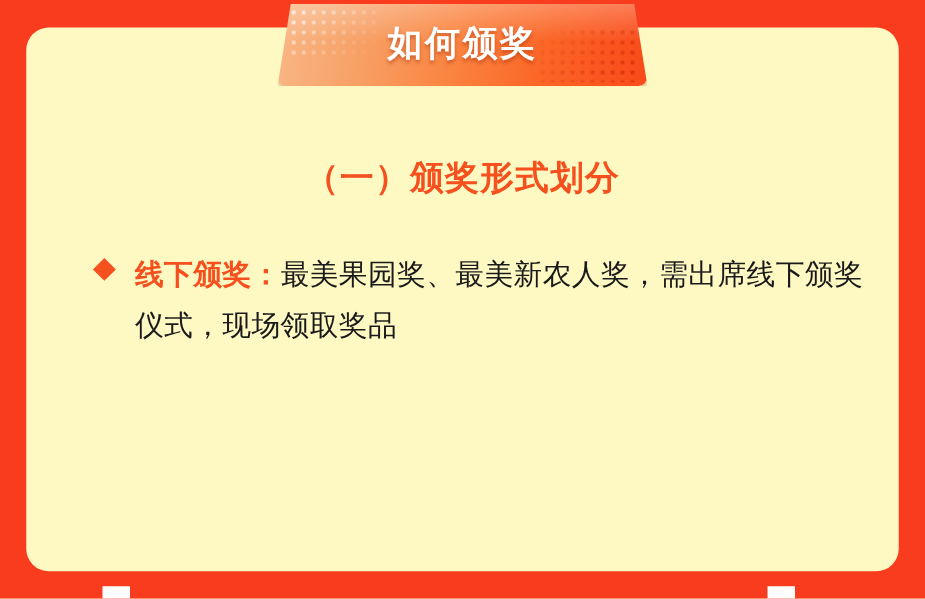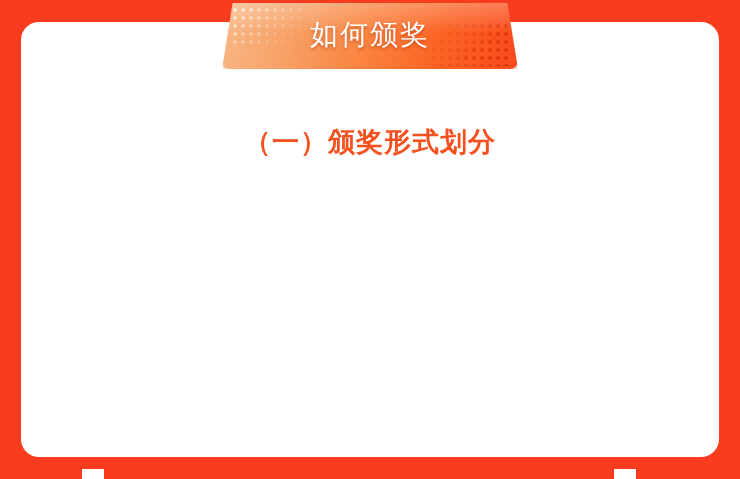--- a/index.html
+++ b/index.html
@@ -21,21 +21,21 @@
     overflow: hidden;
   }
 
   
   #card {
     position: absolute;
     left: 21px;
     top: 22px;
     width: 698px;
     height: 435px;
-    background: #ffffff;
+    background: #fef9c3;
     border-radius: 18px;
   }
 
   
   .notch {
     position: absolute;
     bottom: 0;
     width: 22px;
     height: 10px;
     background: #ffffff;
@@ -100,21 +100,21 @@
     pointer-events: none;
   }
   #banner-title {
     position: absolute;
     inset: 0;
     display: flex;
     align-items: center;
     justify-content: center;
     color: #ffffff;
     font-size: 28px;
-    font-weight: normal;
+    font-weight: bold;
     letter-spacing: 2px;
     text-shadow: 0 2px 3px rgba(160, 40, 0, .45);
     padding-bottom: 2px;
     box-sizing: border-box;
   }
 
   
   #section-heading {
     position: absolute;
     left: 0;
@@ -164,20 +164,26 @@
 <body>
 
 <div id="poster">
 
   <div id="card">
 
     <div id="section-heading">（一）颁奖形式划分</div>
 
     <div id="bullet-list">
 
+      <div class="bullet-item">
+        <span class="diamond-icon"></span>
+        <div class="bullet-text">
+          <span class="bullet-label">线下颁奖：</span><span>最美果园奖、最美新农人奖，需出席线下颁奖仪式，现场领取奖品</span>
+        </div>
+      </div>
 
 
     </div>
   </div>
 
   <div id="banner-wrap">
     <div id="banner"></div>
     <div id="banner-gloss"></div>
     <div id="dots-left"></div>
     <div id="dots-right"></div>

